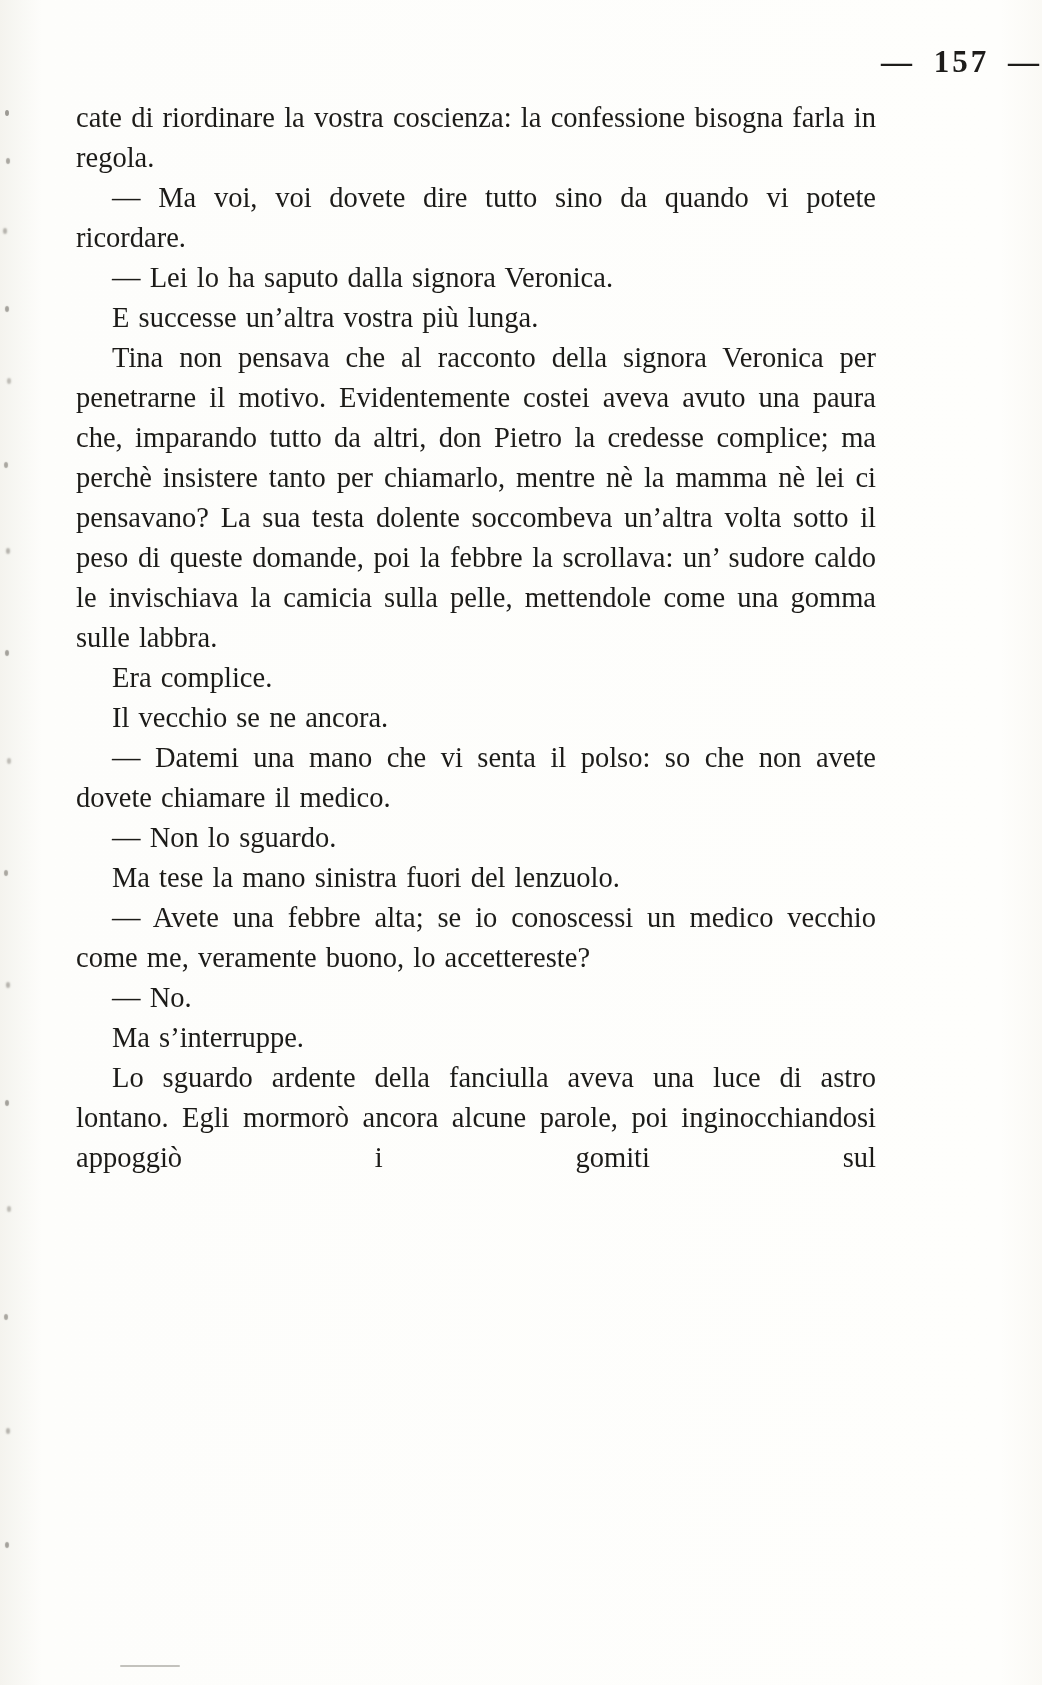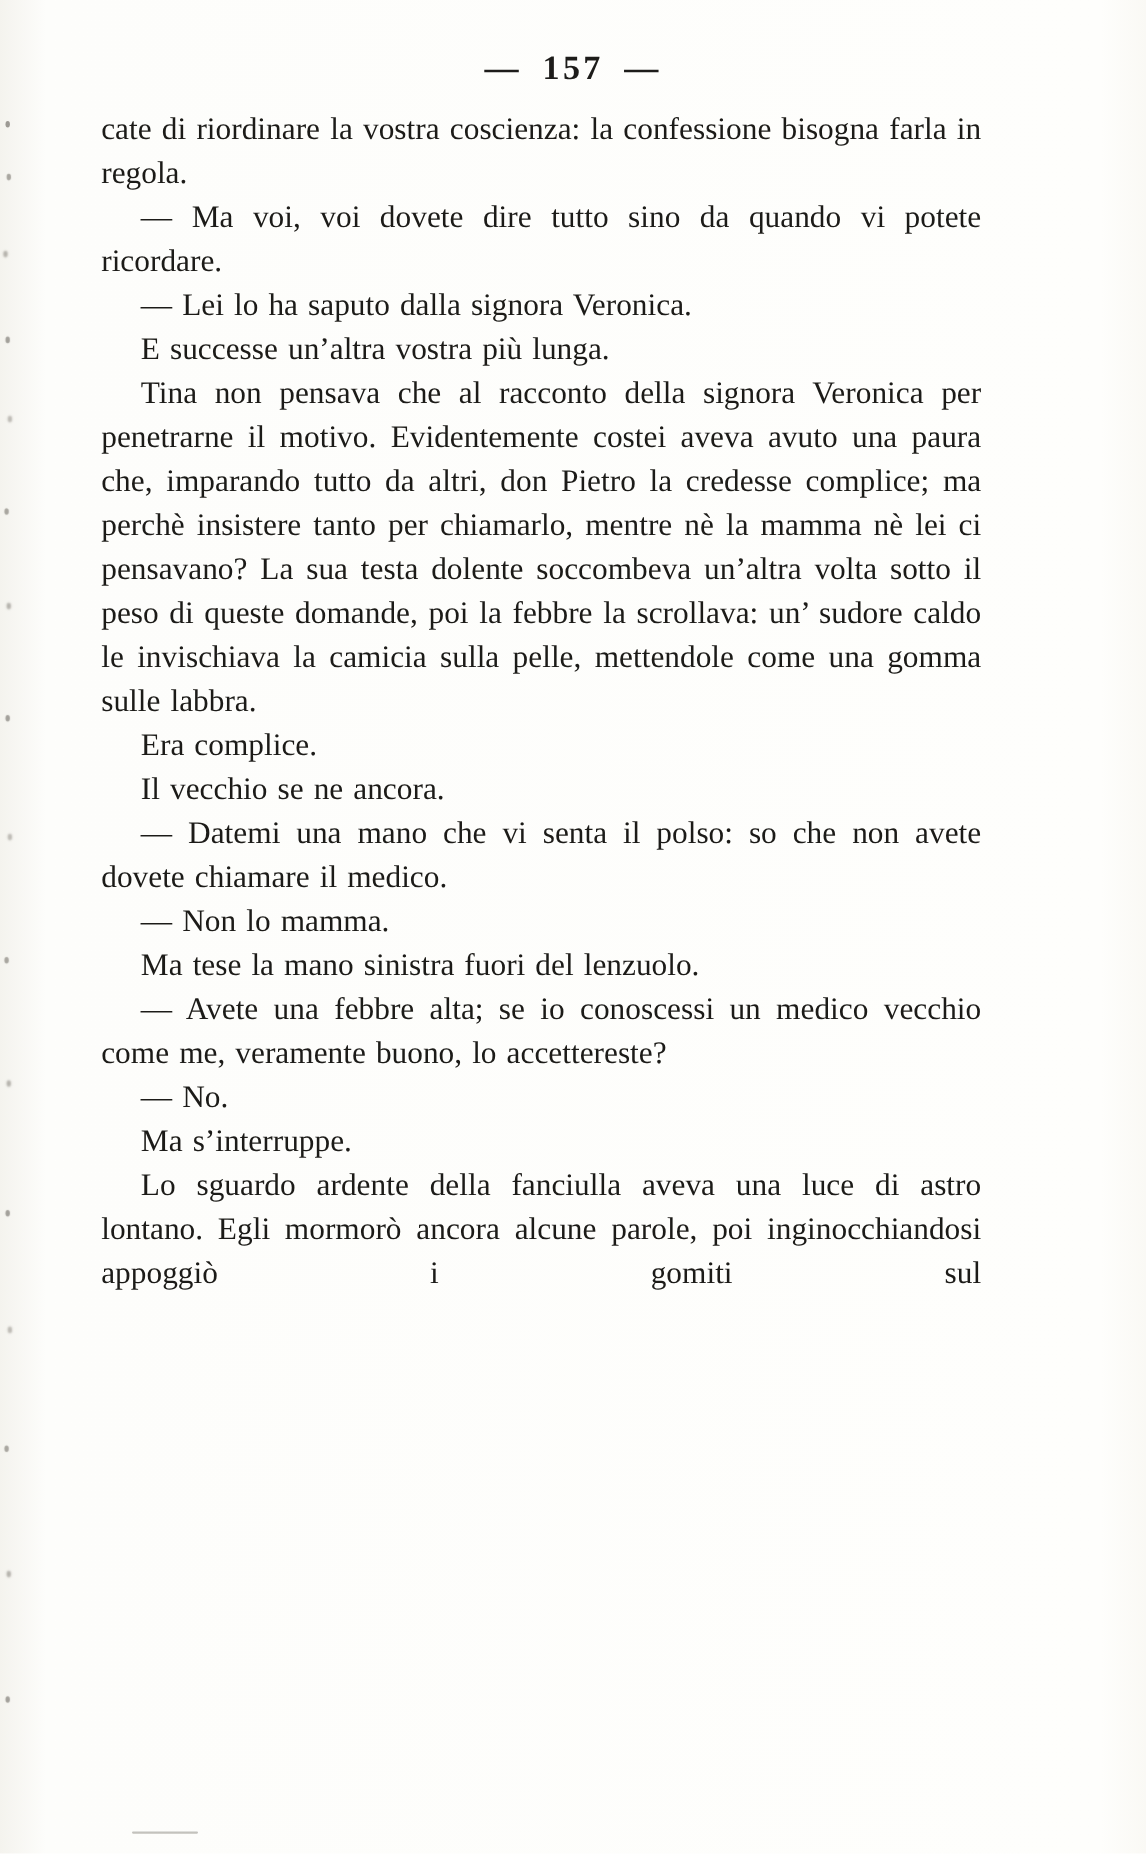--- a/index.html
+++ b/index.html
@@ -14,31 +14,31 @@
     overflow: hidden;
     font-family: "Liberation Serif", serif;
     background: linear-gradient(90deg, #f4f3ee 0%, #fdfdfb 4%, #fefefc 96%, #faf9f5 100%);
   }
   .page {
     position: absolute;
     inset: 0;
   }
   .page-number {
     margin-top: 44px;
-    text-align: center;
+    text-align: right;
     font-size: 31px;
     font-weight: 700;
     letter-spacing: 3px;
     color: #1d1c1a;
     word-spacing: 8px;
   }
   .text-block {
     position: absolute;
     top: 98px;
-    left: 92px;
+    left: 76px;
     width: 800px;
     font-size: 28.5px;
     line-height: 40px;
     color: #1c1b18;
     text-align: justify;
     word-spacing: 2px;
   }
   .text-block p {
     margin: 0;
   }
@@ -94,21 +94,21 @@
   <div class="page-number">— 157 —</div>
   <div class="text-block">
       <p class="">cate di riordinare la vostra coscienza: la confessione bisogna farla in regola.</p>
       <p class="indent">— Ma voi, voi dovete dire tutto sino da quando vi potete ricordare.</p>
       <p class="indent">— Lei lo ha saputo dalla signora Veronica.</p>
       <p class="indent">E successe un’altra vostra più lunga.</p>
       <p class="indent">Tina non pensava che al racconto della signora Veronica per penetrarne il motivo. Evidentemente costei aveva avuto una paura che, imparando tutto da altri, don Pietro la credesse complice; ma perchè insistere tanto per chiamarlo, mentre nè la mamma nè lei ci pensavano? La sua testa dolente soccombeva un’altra volta sotto il peso di queste domande, poi la febbre la scrollava: un’ sudore caldo le invischiava la camicia sulla pelle, mettendole come una gomma sulle labbra.</p>
       <p class="indent">Era complice.</p>
       <p class="indent">Il vecchio se ne ancora.</p>
       <p class="indent">— Datemi una mano che vi senta il polso: so che non avete dovete chiamare il medico.</p>
-      <p class="indent">— Non lo mamma.</p>
+      <p class="indent">— Non lo sguardo.</p>
       <p class="indent">Ma tese la mano sinistra fuori del lenzuolo.</p>
       <p class="indent">— Avete una febbre alta; se io conoscessi un medico vecchio come me, veramente buono, lo accettereste?</p>
       <p class="indent">— No.</p>
       <p class="indent">Ma s’interruppe.</p>
       <p class="indent justify-last">Lo sguardo ardente della fanciulla aveva una luce di astro lontano. Egli mormorò ancora alcune parole, poi inginocchiandosi appoggiò i gomiti sul</p>
     </div>
   <div class="scan-mark-bottom"></div>
 </div>
 
 </body></html>

